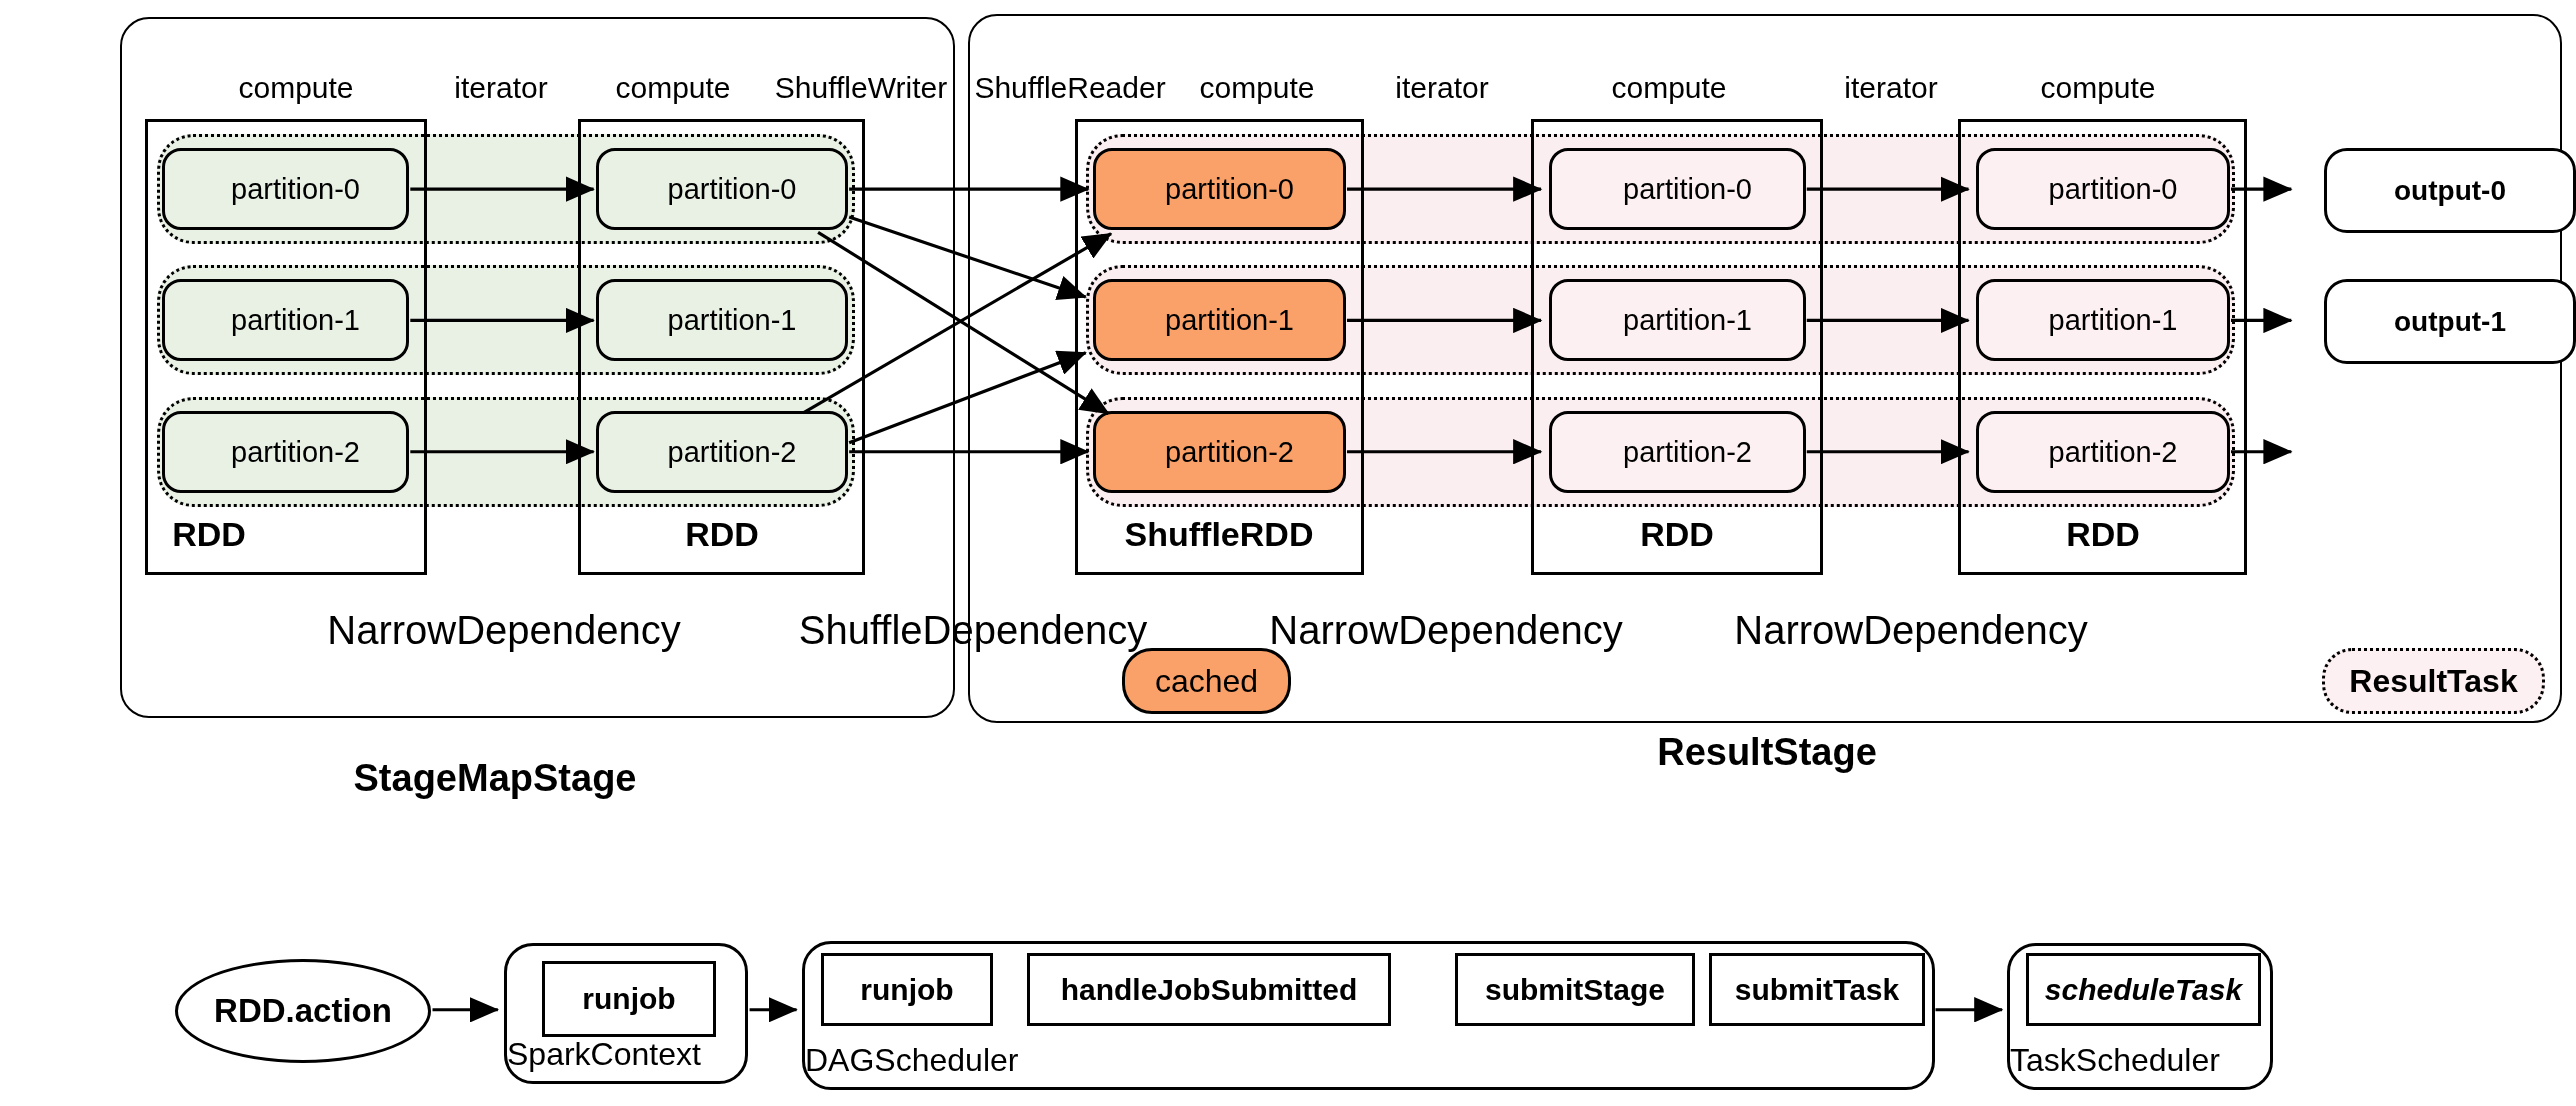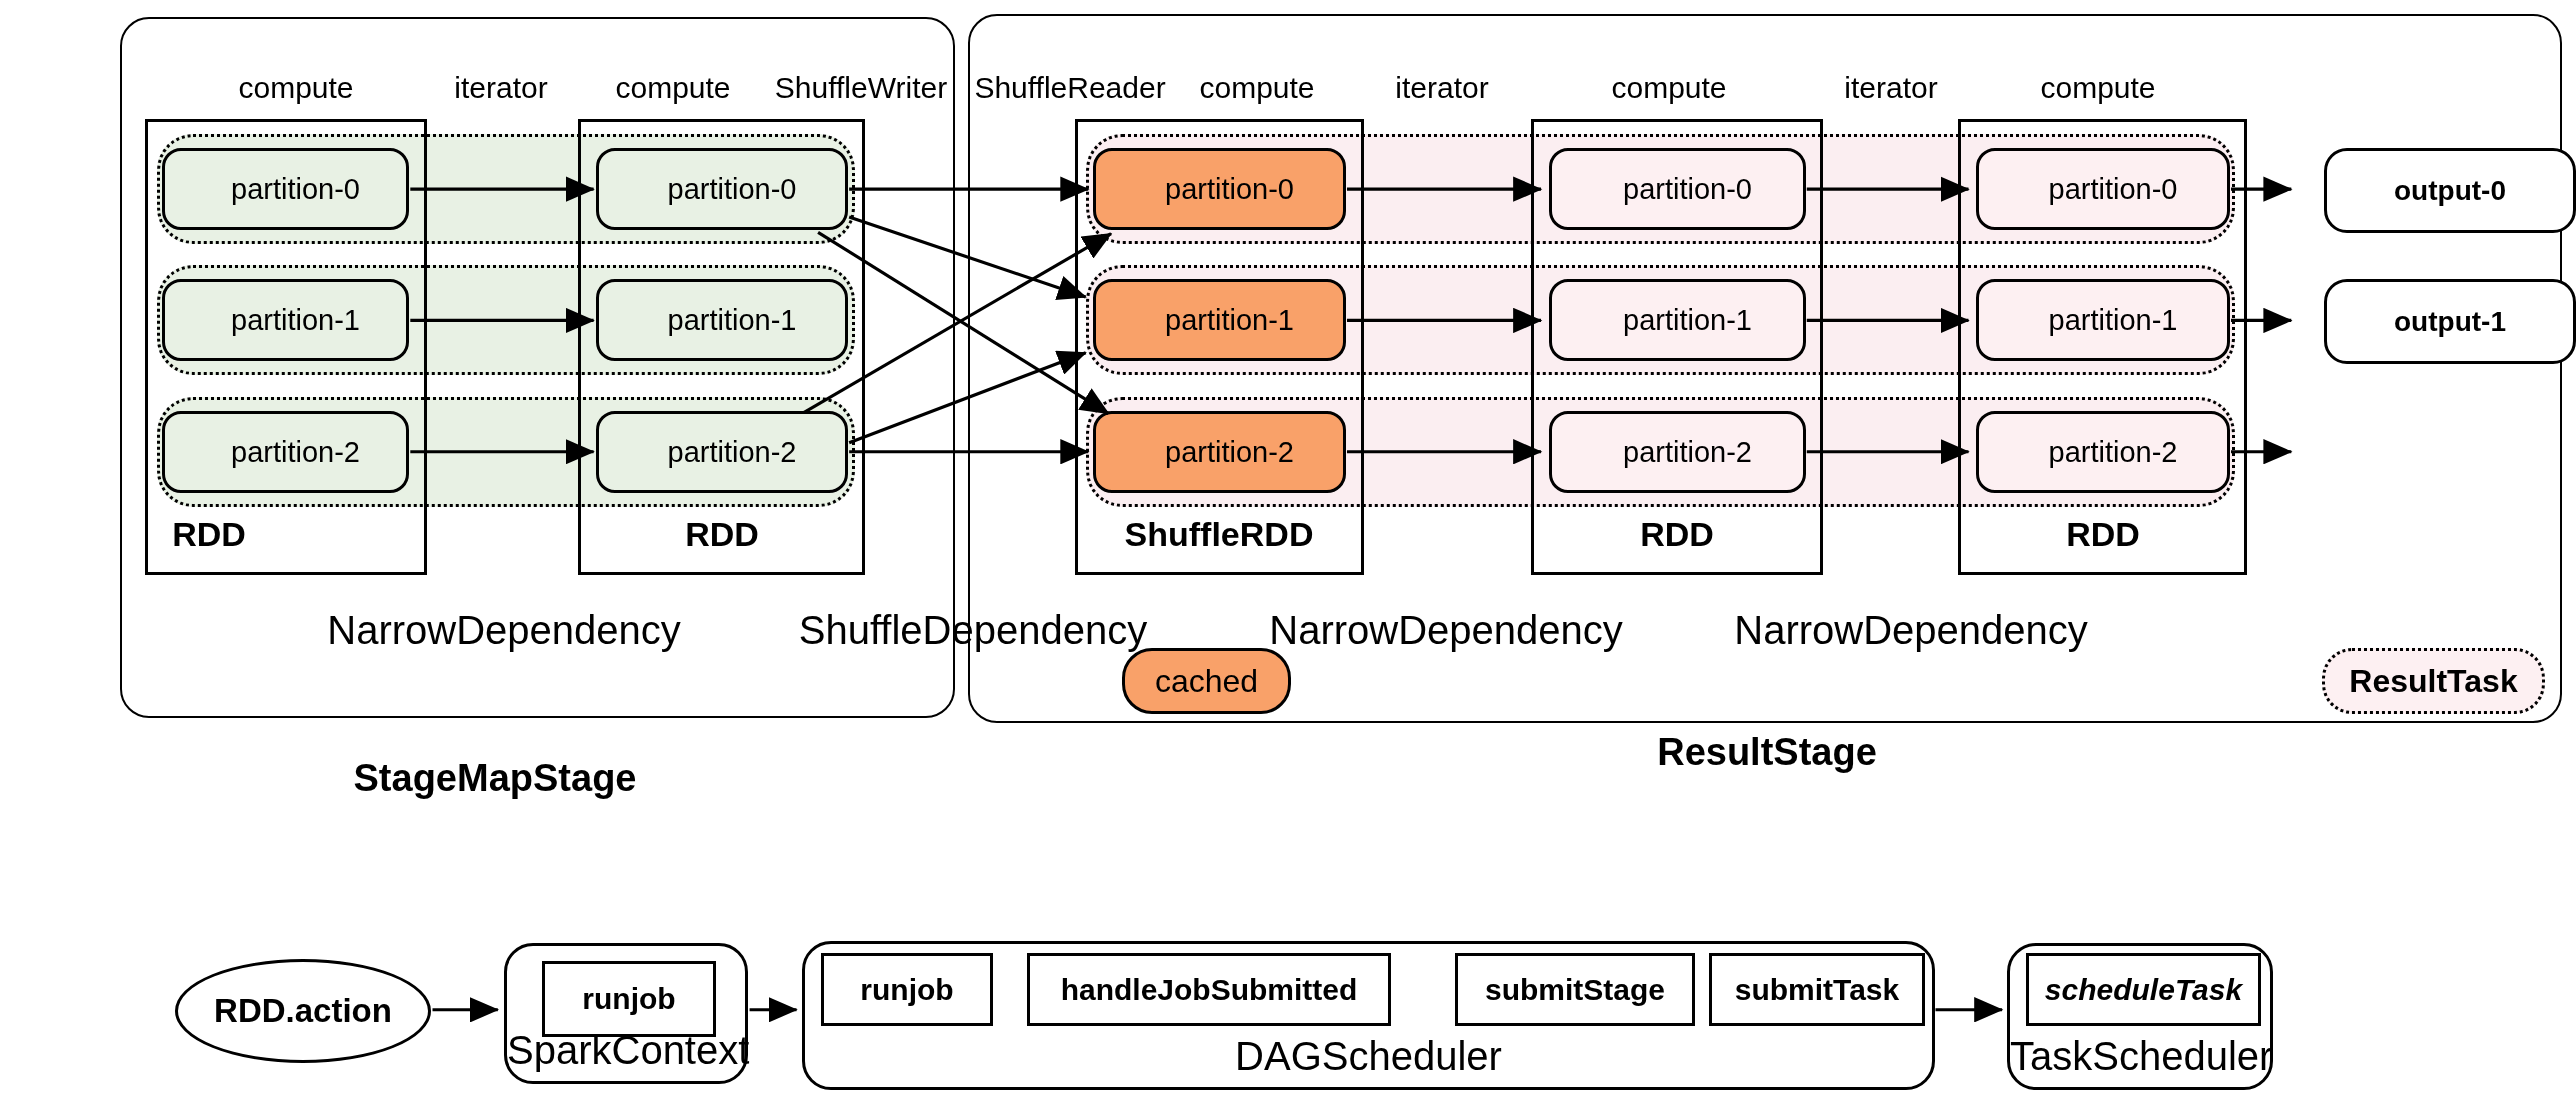--- a/index.html
+++ b/index.html
@@ -60,21 +60,21 @@
 
   
   .ellipse{position:absolute;left:175px;top:959px;width:256px;height:104px;border:3.8px solid #000;border-radius:50%;
            display:flex;align-items:center;justify-content:center;font-size:33px;font-weight:700;box-sizing:border-box;background:#fff;}
   .fbox{position:absolute;border:3.2px solid #000;border-radius:29px;background:#fff;box-sizing:border-box;margin-top:12px;}
   .fbox.sc{left:504px;top:931px;width:244px;height:141px;}
   .fbox.dag{left:802px;top:929px;width:1133px;height:149px;}
   .fbox.ts{left:2007px;top:931px;width:266px;height:147px;}
   .method{position:absolute;border:3.2px solid #000;background:#fff;box-sizing:border-box;
           display:flex;align-items:center;justify-content:center;font-size:30px;font-weight:700;white-space:nowrap;}
-  .fbox .container-label{position:absolute;bottom:7.6px;left:0;width:100%;text-align:center;font-size:40px;font-weight:400;}
+  .fbox .container-label{position:absolute;bottom:7.6px;left:0;width:100%;font-size:32px;font-weight:400;}
   .fbox.sc .method{left:35px;top:14.6px;width:174px;height:76px;}
   .fbox.dag .method{top:9px;height:73px;}
   .fbox.dag .m0{left:16px;width:172px;}
   .fbox.dag .m1{left:222px;width:364px;}
   .fbox.dag .m2{left:650px;width:240px;}
   .fbox.dag .m3{left:904px;width:216px;}
   .fbox.ts .method{left:16px;top:7px;width:235px;height:73px;font-style:italic;}
 
   svg.arrows{position:absolute;left:0;top:0;z-index:9;pointer-events:none;}
   svg.arrows line{stroke:#000;stroke-width:5;}

